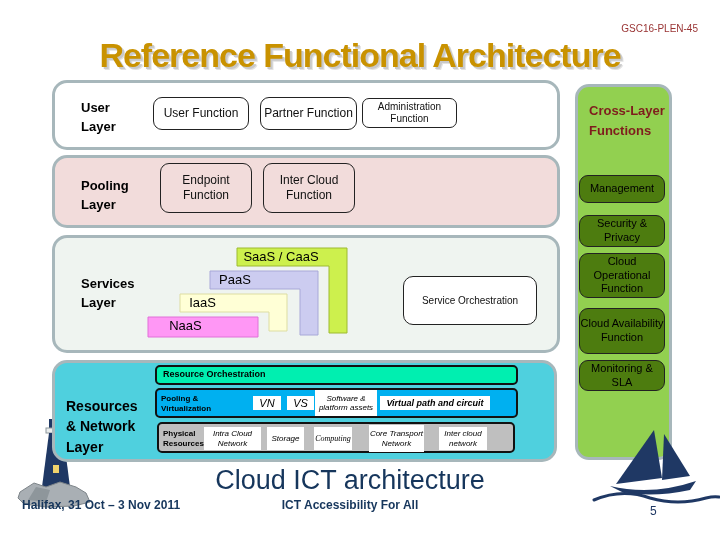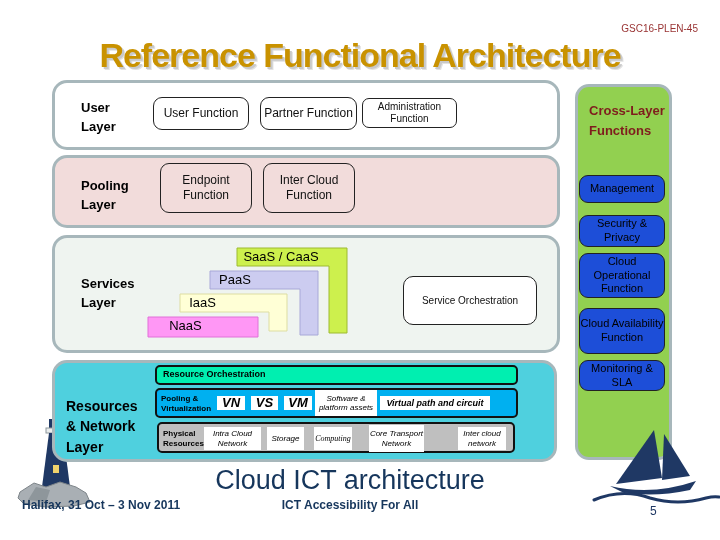--- a/index.html
+++ b/index.html
@@ -38,29 +38,29 @@
   
   .rbar{position:absolute;box-sizing:border-box;border:2px solid #111;border-radius:5px;}
   .rbar-ro{left:100px;top:2px;width:363px;height:20px;background:#00EFB0;
            font-size:9px;font-weight:600;line-height:15px;padding-left:6px;color:#000;}
   .rbar-pool{left:100px;top:25px;width:363px;height:30px;background:#00B0F0;}
   .rbar-phys{left:102px;top:59px;width:358px;height:31px;background:#BFBFBF;}
   .rbar-label{position:absolute;font-size:8px;font-weight:bold;line-height:1.3;color:#000;}
 
   .chip{position:absolute;background:#fff;display:flex;align-items:center;justify-content:center;
         text-align:center;font-style:italic;font-size:8px;line-height:1.15;color:#000;}
-  .chip.vm{font-size:13px;font-weight:bold;}
+  .chip.vm{font-size:11px;font-weight:normal;margin-left:36px;}
   .chip.wide{font-size:9px;font-weight:600;}
   .chip.brk{word-break:break-all;}
 
   
   .xpanel{position:absolute;left:575px;top:84px;width:97px;height:376px;background:#92D050;
           border:3px solid #A7B7BB;border-radius:14px;box-sizing:border-box;z-index:1;}
   .xlabel{position:absolute;left:11px;top:14px;font-size:13px;font-weight:bold;line-height:1.5;color:#7f1d1d;}
-  .xbox{position:absolute;left:1px;width:86px;background:#1d4ed8;border:1px solid #222;border-radius:9px;
+  .xbox{position:absolute;left:1px;width:86px;background:#4d7c0f;border:1px solid #222;border-radius:9px;
         display:flex;align-items:center;justify-content:center;text-align:center;
         font-size:11px;line-height:1.25;box-sizing:border-box;color:#000;}
 
   .caption{position:absolute;top:465px;left:0;width:700px;text-align:center;
            font-size:27px;color:#16365C;z-index:2;}
 
   .footer-left{position:absolute;left:22px;top:498px;font-size:12px;font-weight:bold;color:#16365C;z-index:2;}
   .footer-center{position:absolute;left:0;top:498px;width:700px;text-align:center;
                  font-size:12px;font-weight:bold;color:#16365C;z-index:2;}
   .page-num{position:absolute;left:650px;top:504px;font-size:12px;color:#1F3864;z-index:2;}
@@ -131,21 +131,21 @@
       <div class="chip" style="left:158px;top:0px;width:62px;height:26px;">Software &amp; platform assets</div>
       <div class="chip wide" style="left:223px;top:6px;width:110px;height:14px;text-align:right;">Virtual path and circuit</div>
     </div>
 
     <div class="rbar rbar-phys">
       <div class="rbar-label" style="left:4px;top:5px;width:44px;">Physical Resources</div>
       <div class="chip" style="left:45px;top:3px;width:57px;height:23px;">Intra Cloud Network</div>
       <div class="chip brk" style="left:108px;top:3px;width:37px;height:23px;">Storage</div>
       <div class="chip brk" style="left:155px;top:3px;width:38px;height:23px;font-family:Liberation Serif, serif;">Computing</div>
       <div class="chip" style="left:210px;top:1px;width:55px;height:27px;">Core Transport Network</div>
-      <div class="chip" style="left:280px;top:3px;width:48px;height:23px;margin-left:19px;">Inter cloud network</div>
+      <div class="chip" style="left:280px;top:3px;width:48px;height:23px;">Inter cloud network</div>
     </div>
   </div>
 
   <div class="xpanel">
     <div class="xlabel">Cross-Layer Functions</div>
     <div class="xbox" style="top:88px;height:28px;">Management</div>
     <div class="xbox" style="top:128px;height:32px;">Security &amp; Privacy</div>
     <div class="xbox" style="top:166px;height:45px;">Cloud Operational Function</div>
     <div class="xbox" style="top:221px;height:46px;">Cloud Availability Function</div>
     <div class="xbox" style="top:273px;height:31px;">Monitoring &amp; SLA</div>

